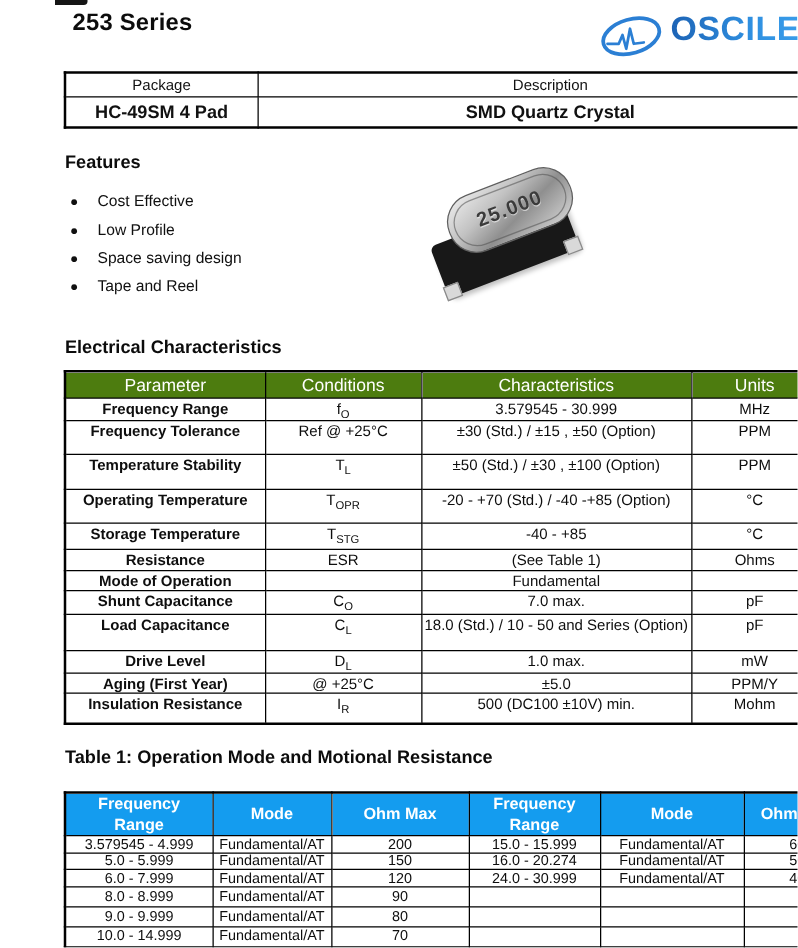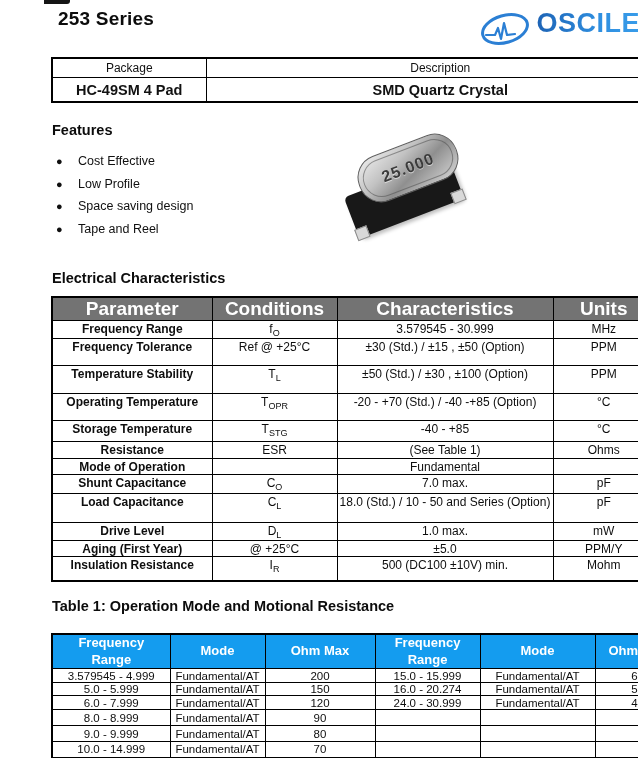--- a/index.html
+++ b/index.html
@@ -58,21 +58,21 @@
   }
 
   
   .section-title{position:absolute;left:8px;font-size:14.5px;font-weight:bold;color:#0c0c0c;}
   .elec-title{top:270px;}
   .table1-title{top:598px;}
 
   
   .elec-table{position:absolute;left:7px;top:296px;width:603px;border:2px solid #000;font-size:12px;}
   .elec-table th,.elec-table td{border:1px solid #000;text-align:center;padding:0 2px;overflow:hidden;}
-  .elec-table thead th{background:#737373;color:#fff;font-size:19px;font-weight:bold;height:20px;}
+  .elec-table thead th{background:#4d7c0f;color:#fff;font-size:14px;font-weight:normal;height:20px;}
   .elec-table tbody td{vertical-align:top;padding-top:1px;color:#0e0e0e;}
   .elec-table tbody td.param{font-weight:bold;}
   .elec-table sub{font-size:9px;line-height:1;}
 
   
   .t1-table{position:absolute;left:7px;top:633px;width:629px;border:2px solid #000;font-size:11.5px;}
   .t1-table th,.t1-table td{border:1px solid #000;text-align:center;padding:0 2px;overflow:hidden;}
   .t1-table thead th{background:#149CEF;color:#fff;font-size:13px;font-weight:bold;height:33px;padding:0 13px;line-height:1.25;}
   .t1-table tbody td{color:#0e0e0e;vertical-align:middle;}
 </style>

